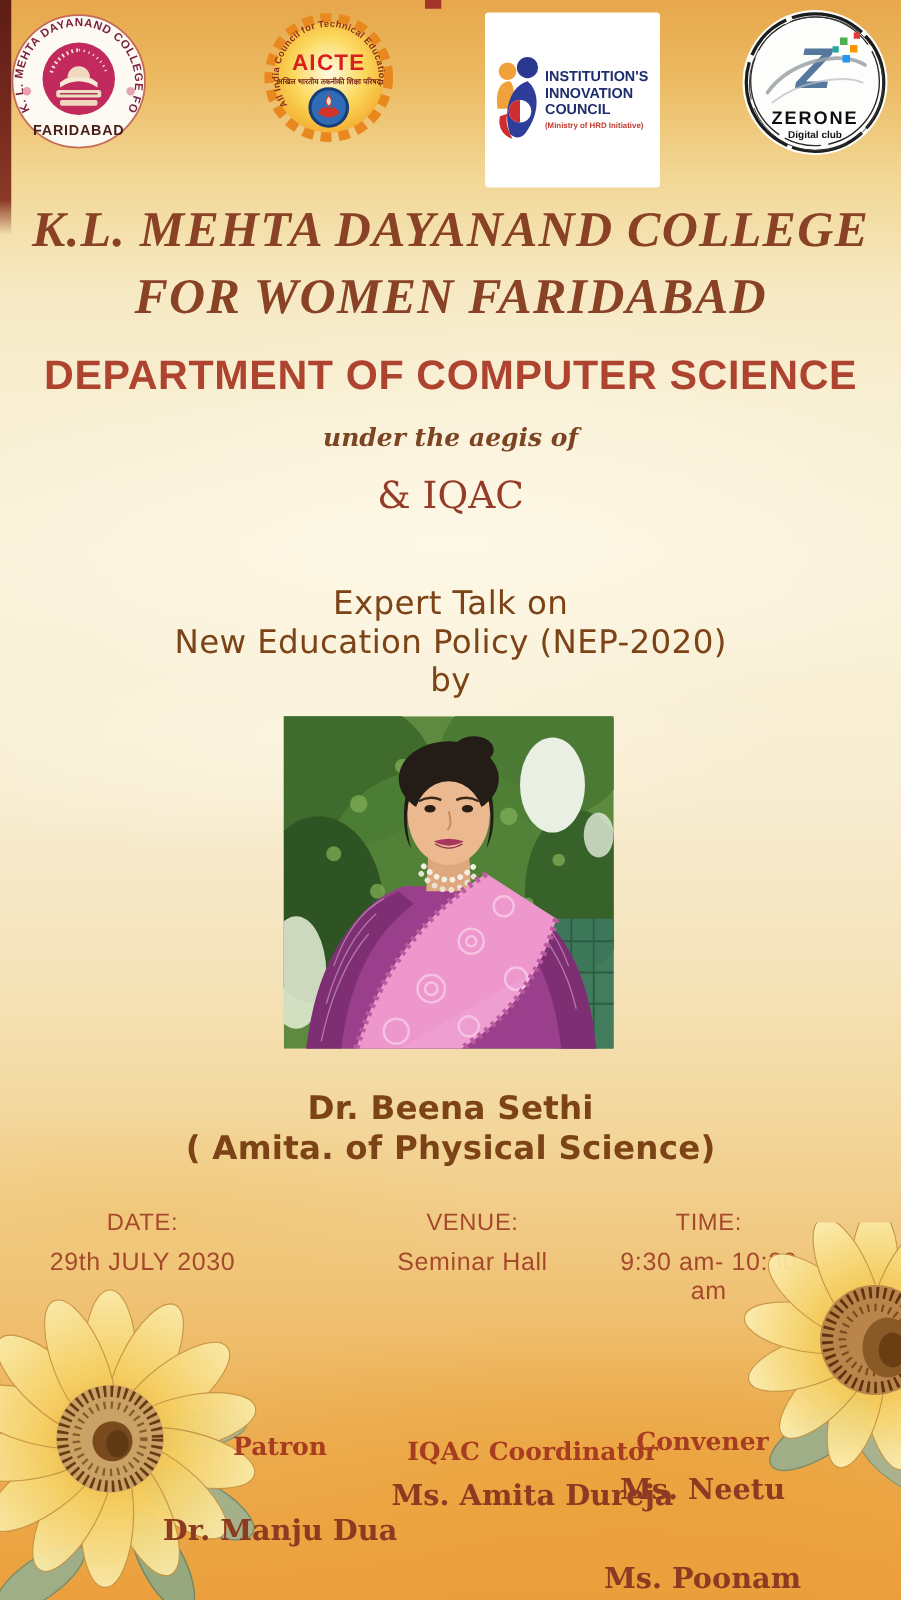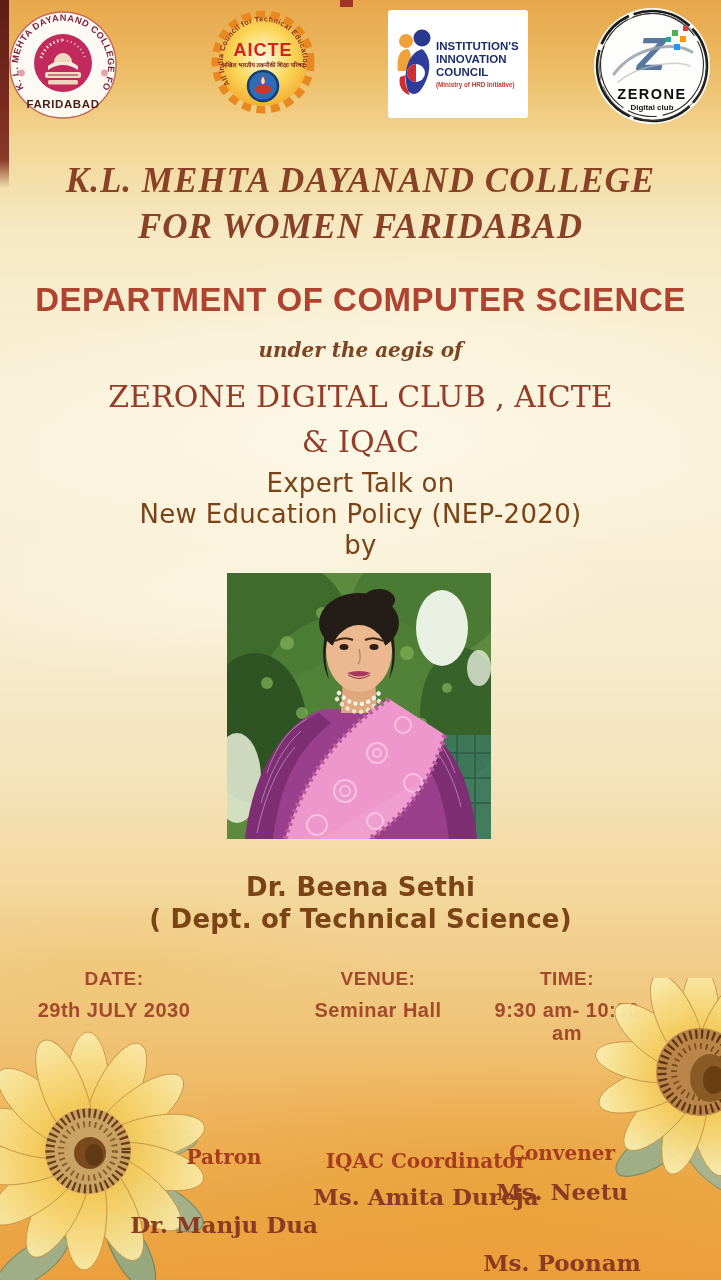--- a/index.html
+++ b/index.html
@@ -16,48 +16,48 @@
   }
   .abs{position:absolute;}
   .ctr{transform:translateX(-50%);text-align:center;}
 
   
   .edge-strip{left:0;top:0;width:9px;height:188px;background:linear-gradient(180deg,#5e1d15 0%,#7a2b1f 55%,#8a3a28 85%,rgba(138,58,40,0) 100%);}
   .tiny-mark{left:340px;top:0;width:13px;height:7px;background:#a23527;}
 
   
   .college-title{left:50%;top:158px;width:700px;font-family:"Liberation Serif",serif;
-    font-style:italic;font-weight:bold;font-size:35px;line-height:1.32;color:#8a4226;letter-spacing:1px;}
+    font-style:italic;font-weight:bold;font-size:40px;line-height:1.32;color:#8a4226;letter-spacing:1px;}
   .department{left:50%;top:281px;width:720px;font-family:"Liberation Sans",sans-serif;
     font-weight:bold;font-size:33px;color:#ae4430;letter-spacing:0.5px;}
   .aegis{left:50%;top:338px;width:400px;font-family:"DejaVu Serif",serif;font-style:italic;
     font-weight:600;font-size:20px;color:#7d4423;}
   .organizers{left:50%;top:374px;width:700px;font-family:"DejaVu Serif",serif;
     font-weight:500;font-size:30px;line-height:1.5;color:#943c27;}
   .event{left:50%;top:468px;width:700px;font-family:"DejaVu Sans",sans-serif;
     font-weight:normal;font-size:26px;line-height:1.2;color:#7b4316;letter-spacing:0.3px;}
   .speaker{left:50%;top:872px;width:700px;font-family:"DejaVu Sans",sans-serif;
     font-weight:bold;font-size:26px;line-height:1.22;color:#7b4316;letter-spacing:0.2px;}
 
   
-  .dvt{top:968px;font-family:"Liberation Sans",sans-serif;font-weight:bold;color:#a5492c;}
+  .dvt{top:968px;font-family:"Liberation Sans",sans-serif;font-weight:normal;color:#a5492c;}
   .dvt .lbl{font-size:19px;letter-spacing:0.5px;margin-bottom:9px;}
   .dvt .val{font-size:20px;letter-spacing:0.5px;}
   .dvt-date{left:114px;} .dvt-venue{left:378px;} .dvt-time{left:567px;}
 
   
   .com{font-family:"DejaVu Serif",serif;font-weight:bold;line-height:1.32;}
   .com .lbl{font-size:20px;color:#a83c20;margin-bottom:4px;}
   .com .nm{font-size:23px;color:#8c3a22;margin-top:40px;}
   .com-patron{left:224px;top:1144px;}
   .com-iqac{left:426px;top:1148px;}
   .com-conv{left:562px;top:1140px;}
 
   .logo{position:absolute;}
-  .iic-box{left:388px;top:10px;width:140px;height:108px;background:#fff;border-radius:3px;
+  .iic-box{left:388px;top:10px;width:140px;height:140px;background:#fff;border-radius:3px;
     display:flex;align-items:center;padding:4px 2px 4px 4px;box-sizing:border-box;}
   .iic-text{font-family:"Liberation Sans",sans-serif;line-height:1.12;}
   .iic-text .l{font-weight:bold;font-size:11.5px;color:#1d2e6e;}
   .iic-text .m{font-weight:bold;font-size:6.3px;color:#c23a2e;margin-top:2px;}
 
   .photo-frame{left:227px;top:573px;width:264px;height:266px;}
   svg text{font-family:"Liberation Sans",sans-serif;}
 </style>
 </head>
 <body>
@@ -151,21 +151,20 @@
   <div class="abs ctr college-title">
     <div>K.L. MEHTA DAYANAND COLLEGE</div>
     <div>FOR WOMEN FARIDABAD</div>
   </div>
 
   <div class="abs ctr department">DEPARTMENT OF COMPUTER SCIENCE</div>
 
   <div class="abs ctr aegis">under the aegis of</div>
 
   <div class="abs ctr organizers">
-    <div>ZERONE DIGITAL CLUB , AICTE</div>
     <div>&amp; IQAC</div>
   </div>
 
   <div class="abs ctr event">
     <div>Expert Talk on</div>
     <div>New Education Policy (NEP-2020)</div>
     <div>by</div>
   </div>
 
   <div class="abs photo-frame">
@@ -240,21 +239,21 @@
         <circle cx="186" cy="210" r="9"></circle>
           <circle cx="148" cy="248" r="8"></circle>
       </g>
       <path d="M218,162 C204,212 174,246 142,266" fill="none" stroke="#bb5a9e" stroke-width="5" stroke-dasharray="3 4"></path>
       <path d="M162,126 C116,156 78,200 58,266" fill="none" stroke="#bb5a9e" stroke-width="5" stroke-dasharray="3 4"></path>
     </svg>
   </div>
 
   <div class="abs ctr speaker">
     <div>Dr. Beena Sethi</div>
-    <div>( Dept. of Technical Science)</div>
+    <div>( Amita. of Physical Science)</div>
   </div>
 
   <div class="abs ctr dvt dvt-date">
     <div class="lbl">DATE:</div>
     <div class="val">29th JULY 2030</div>
   </div>
   <div class="abs ctr dvt dvt-venue">
     <div class="lbl">VENUE:</div>
     <div class="val">Seminar Hall</div>
   </div>

